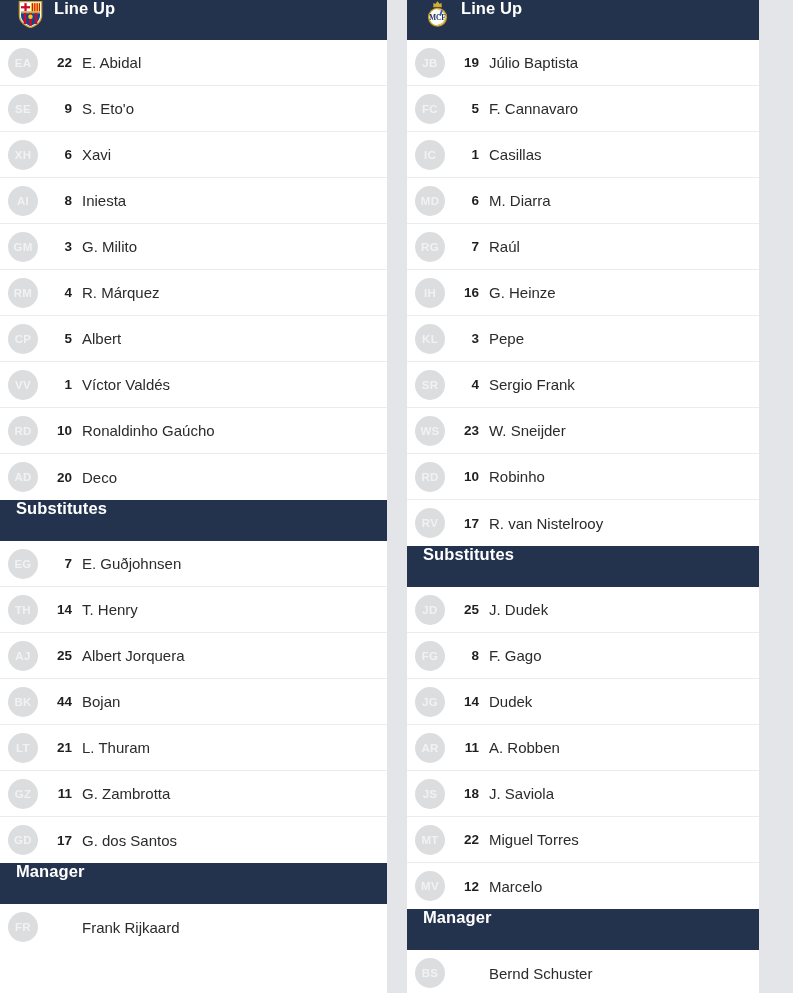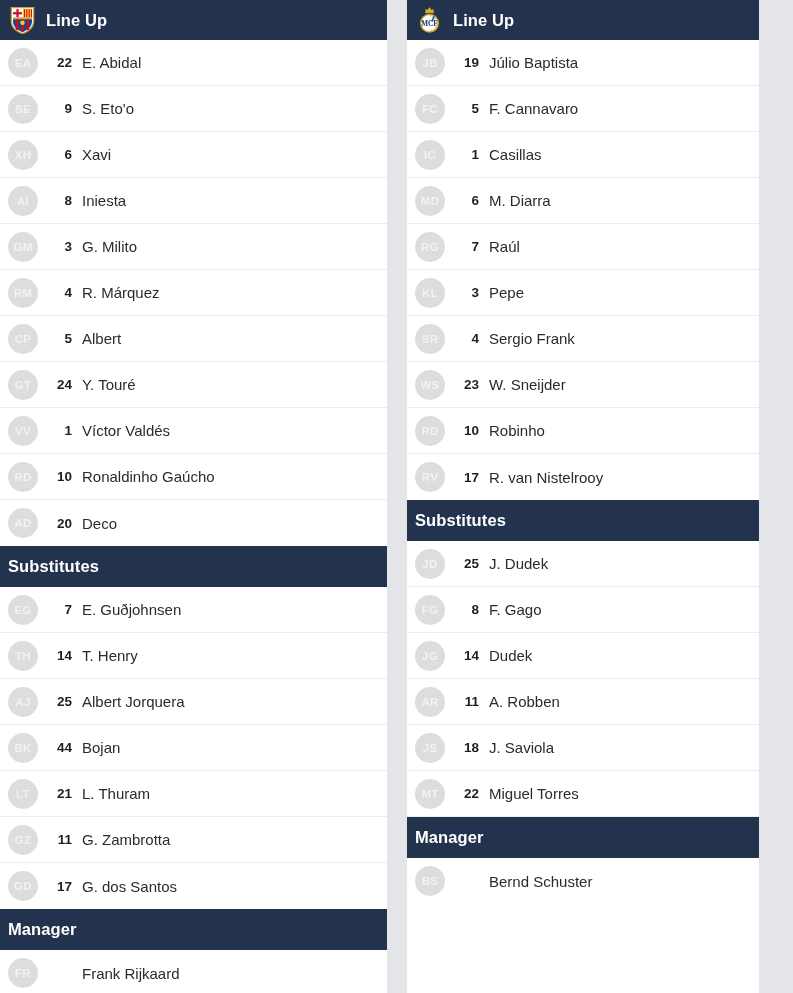--- a/index.html
+++ b/index.html
@@ -28,22 +28,22 @@
   }
   .column.left  { width: 387px; }
   .gutter       { width: 20px; background: #e3e5e8; flex: 0 0 20px; }
   .column.right { width: 352px; }
 
   
   .section-header {
     background: #23334d;
     height: 40px;
     display: flex;
-    align-items: center;
-    padding: 0 8px;
+    align-items: flex-start;
+    padding: 0 16px;
     box-sizing: border-box;
     flex: 0 0 40px;
   }
   .section-header.tall {
     height: 41px;
     flex: 0 0 41px;
   }
   .section-header .crest {
     width: 29px;
     height: 29px;
@@ -166,25 +166,20 @@
         <span class="avatar">RM</span>
         <span class="shirt-number">4</span>
         <span class="player-name">R. Márquez</span>
       </div>
       <div class="player-row">
         <span class="avatar">CP</span>
         <span class="shirt-number">5</span>
         <span class="player-name">Albert</span>
       </div>
       <div class="player-row">
-        <span class="avatar">GT</span>
-        <span class="shirt-number">24</span>
-        <span class="player-name">Y. Touré</span>
-      </div>
-      <div class="player-row">
         <span class="avatar">VV</span>
         <span class="shirt-number">1</span>
         <span class="player-name">Víctor Valdés</span>
       </div>
       <div class="player-row">
         <span class="avatar">RD</span>
         <span class="shirt-number">10</span>
         <span class="player-name">Ronaldinho Gaúcho</span>
       </div>
       <div class="player-row last">
@@ -288,20 +283,25 @@
         <span class="avatar">MD</span>
         <span class="shirt-number">6</span>
         <span class="player-name">M. Diarra</span>
       </div>
       <div class="player-row">
         <span class="avatar">RG</span>
         <span class="shirt-number">7</span>
         <span class="player-name">Raúl</span>
       </div>
       <div class="player-row">
+        <span class="avatar">IH</span>
+        <span class="shirt-number">16</span>
+        <span class="player-name">G. Heinze</span>
+      </div>
+      <div class="player-row">
         <span class="avatar">KL</span>
         <span class="shirt-number">3</span>
         <span class="player-name">Pepe</span>
       </div>
       <div class="player-row">
         <span class="avatar">SR</span>
         <span class="shirt-number">4</span>
         <span class="player-name">Sergio Frank</span>
       </div>
       <div class="player-row">
@@ -349,20 +349,25 @@
       <div class="player-row">
         <span class="avatar">JS</span>
         <span class="shirt-number">18</span>
         <span class="player-name">J. Saviola</span>
       </div>
       <div class="player-row">
         <span class="avatar">MT</span>
         <span class="shirt-number">22</span>
         <span class="player-name">Miguel Torres</span>
       </div>
+      <div class="player-row last">
+        <span class="avatar">MV</span>
+        <span class="shirt-number">12</span>
+        <span class="player-name">Marcelo</span>
+      </div>
     </div>
 
     <div class="section-header tall">
       <span class="section-title">Manager</span>
     </div>
 
     <div class="rows">
       <div class="player-row manager-row last">
         <span class="avatar">BS</span>
         <span class="player-name">Bernd Schuster</span>

